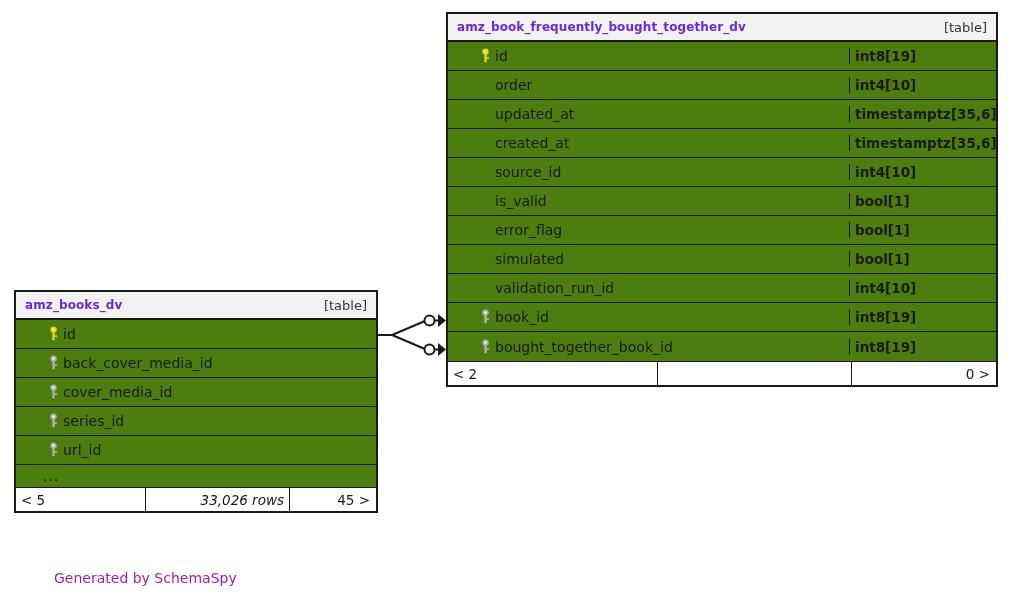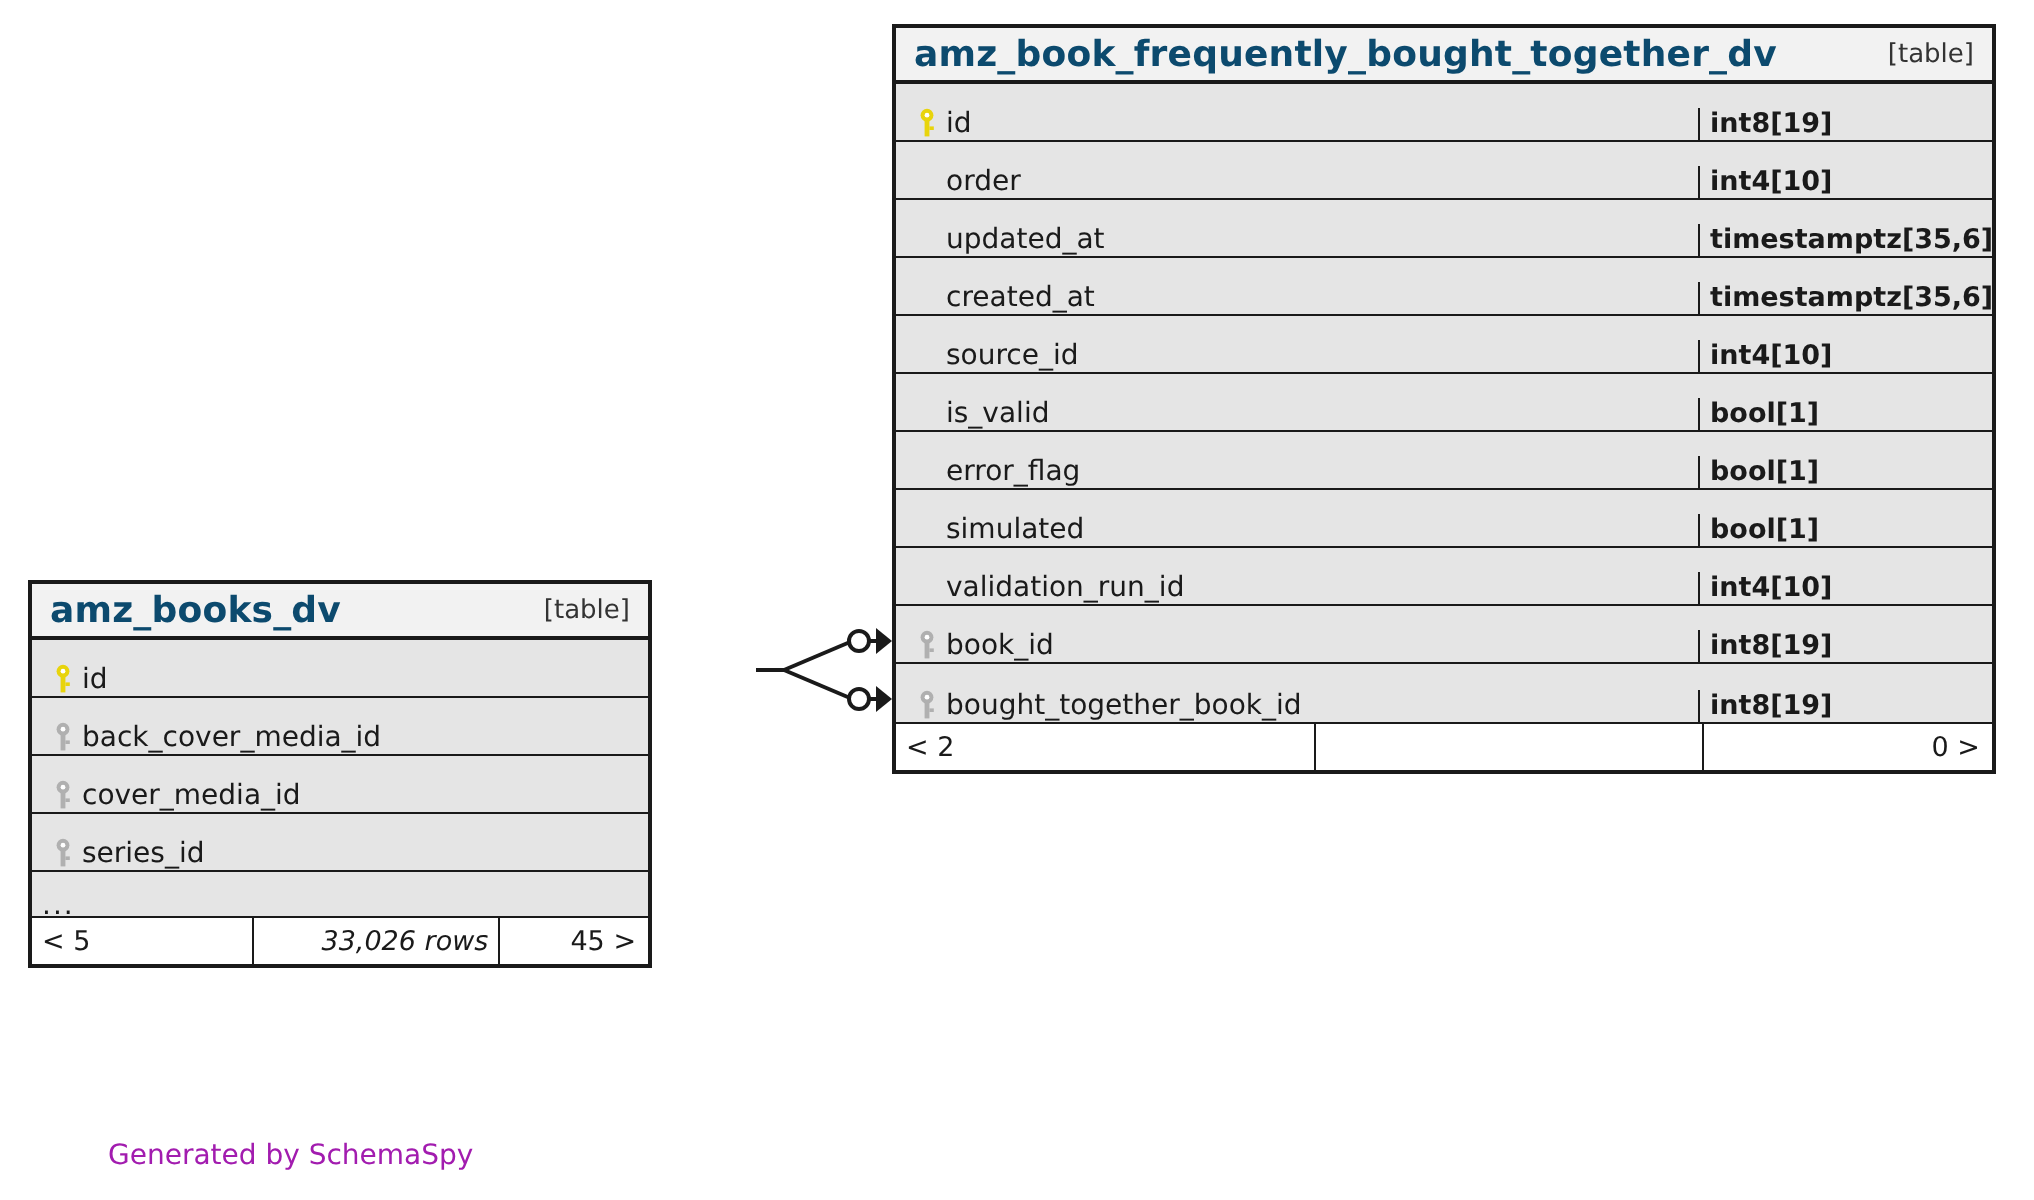--- a/index.html
+++ b/index.html
@@ -29,42 +29,43 @@
     display: flex;
     align-items: center;
     justify-content: space-between;
     background: #f2f2f2;
     border-bottom: 2px solid #1a1a1a;
     padding: 0 9px;
     height: 28px;
     box-sizing: border-box;
   }
   .entity-title {
-    font-size: 18px;
+    font-size: 12px;
     font-weight: bold;
     letter-spacing: 0.1px;
-    color: #0c4a6e;
+    color: #6d28d9;
     white-space: nowrap;
   }
   .entity-tag {
     font-size: 13px;
     color: #333333;
     white-space: nowrap;
   }
 
   .entity-rows {
     display: block;
   }
   .col-row {
     display: flex;
-    align-items: flex-end;
+    align-items: center;
     height: 29px;
     border-bottom: 1.6px solid #1a1a1a;
     box-sizing: border-box;
-    background: #e5e5e5;
+    background: #4d7c0f;
+    padding-left: 22px;
   }
   .col-row:last-child {
     border-bottom: none;
   }
   .col-name {
     flex: 1 1 auto;
     display: flex;
     align-items: center;
     padding-left: 6px;
     min-width: 0;
@@ -164,21 +165,21 @@
   <circle cx="429.5" cy="320.5" r="5" fill="#ffffff" stroke="#1a1a1a" stroke-width="2"></circle>
   <circle cx="429.5" cy="349.5" r="5" fill="#ffffff" stroke="#1a1a1a" stroke-width="2"></circle>
 
   <path d="M 434.5 320.5 L 441 320.5" stroke="#1a1a1a" stroke-width="2" fill="none"></path>
   <path d="M 434.5 349.5 L 441 349.5" stroke="#1a1a1a" stroke-width="2" fill="none"></path>
 
   <polygon points="438,314 446,320.5 438,327" fill="#1a1a1a"></polygon>
   <polygon points="438,343 446,349.5 438,356" fill="#1a1a1a"></polygon>
 </svg>
 
-<div class="entity" id="entity-amz-books-dv" style="left:14px; top:290px; width:312px;">
+<div class="entity" id="entity-amz-books-dv" style="left:14px; top:290px; width:364px;">
 
   <div class="entity-header">
     <span class="entity-title">amz_books_dv</span>
     <span class="entity-tag">[table]</span>
   </div>
 
   <div class="entity-rows">
 
     <div class="col-row">
       <div class="col-name">
@@ -230,20 +231,33 @@
             <circle cx="4.5" cy="3.6" r="3.2" fill="#b0b0b0"></circle>
             <circle cx="4.5" cy="3.6" r="1.2" fill="#ffffff"></circle>
             <rect x="3.3" y="6" width="2.4" height="8.2" fill="#b0b0b0"></rect>
             <rect x="5.7" y="9.2" width="2.2" height="1.8" fill="#b0b0b0"></rect>
           </svg>
         </span>
         <span class="col-label">series_id</span>
       </div>
     </div>
 
+    <div class="col-row">
+      <div class="col-name">
+        <span class="key-slot">
+          <svg width="9" height="16" viewBox="0 0 9 16">
+            <circle cx="4.5" cy="3.6" r="3.2" fill="#b0b0b0"></circle>
+            <circle cx="4.5" cy="3.6" r="1.2" fill="#ffffff"></circle>
+            <rect x="3.3" y="6" width="2.4" height="8.2" fill="#b0b0b0"></rect>
+            <rect x="5.7" y="9.2" width="2.2" height="1.8" fill="#b0b0b0"></rect>
+          </svg>
+        </span>
+        <span class="col-label">url_id</span>
+      </div>
+    </div>
 
     <div class="col-row ellipsis-row" style="height:22px;">
       <div class="col-name">
         <span class="col-label">...</span>
       </div>
     </div>
 
   </div>
 
   <div class="entity-footer">

